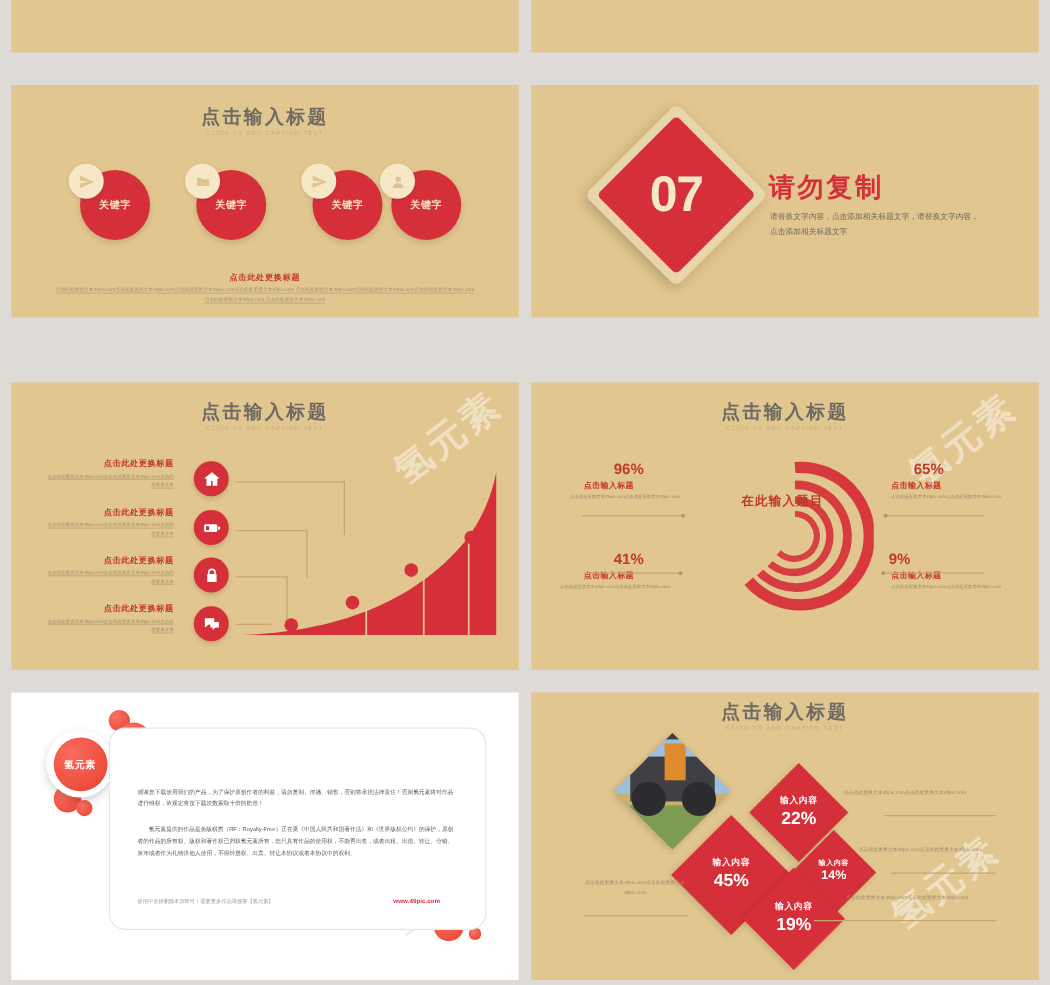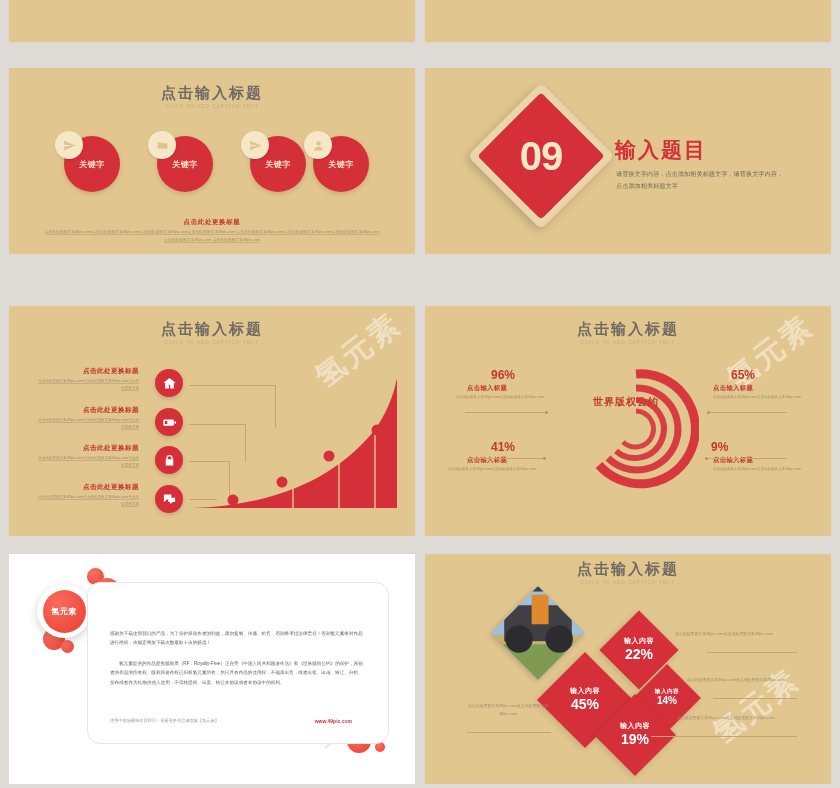--- a/index.html
+++ b/index.html
@@ -192,23 +192,23 @@
     </div>
 
     <div class="r1l-sub" style="top:150px;">点击此处更换标题</div>
     <div class="r1l-body" style="top:161px;">点击此处更换文本49pic.com点击此处更换文本49pic.com点击此处更换文本49pic.com点击此处更换文本49pic.com 点击此处更换文本49pic.com点击此处更换文本49pic.com点击此处更换文本49pic.com点击此处更换文本49pic.com 点击此处更换文本49pic.com</div>
   </div>
 
   <div class="slide col-r row1">
     <div class="dia-wrap">
       <div class="dia-outer"></div>
       <div class="dia-inner"></div>
-      <div class="dia-num">09</div>
-    </div>
-    <div class="r1r-h">输入题目</div>
+      <div class="dia-num">07</div>
+    </div>
+    <div class="r1r-h">请勿复制</div>
     <div class="r1r-p">请替换文字内容，点击添加相关标题文字，请替换文字内容，点击添加相关标题文字</div>
   </div>
 
   <div class="slide col-l row2">
     <div class="s-title" style="top:14px;">点击输入标题</div>
     <div class="s-sub" style="top:34px;">CLICK TO ADD CAPTION TEXT</div>
     <div class="wm" style="left:300px;top:24px;">氢元素</div>
 
     <div class="conn" style="left:180px;top:79px;width:86px;height:42px;border-top-width:1px;border-right-width:1px;"></div>
     <div class="conn" style="left:180px;top:118px;width:56px;height:37px;border-top-width:1px;border-right-width:1px;"></div>
@@ -268,21 +268,21 @@
     <div class="wm" style="left:296px;top:26px;">氢元素</div>
 
     <svg style="position:absolute;left:148px;top:60px;width:126px;height:126px;" viewBox="0 0 126 126">
       <g fill="none" stroke="#d5303a" stroke-linecap="butt">
         <path d="M63 8 A55 55 0 1 1 26 99" stroke-width="9" opacity=".95"></path>
         <path d="M63 22 A41 41 0 1 1 35 92" stroke-width="7" opacity=".92"></path>
         <path d="M63 34 A29 29 0 1 1 43 85" stroke-width="6" opacity=".9"></path>
         <path d="M63 45 A18 18 0 1 1 50 76" stroke-width="5" opacity=".88"></path>
       </g>
     </svg>
-    <div class="arc-center">世界版权公约</div>
+    <div class="arc-center">在此输入题目</div>
 
     <div class="pct" style="left:66px;top:62px;">96%</div>
     <div class="pct-h" style="left:42px;top:78px;">点击输入标题</div>
     <div class="pct-b" style="left:30px;top:88px;text-align:center;">点击此处更换文本49pic.com点击此处更换文本49pic.com</div>
     <div class="lead" style="left:40px;top:106px;width:82px;"></div>
     <div class="lead-dot" style="left:120px;top:105px;"></div>
 
     <div class="pct" style="left:66px;top:134px;">41%</div>
     <div class="pct-h" style="left:42px;top:150px;">点击输入标题</div>
     <div class="pct-b" style="left:22px;top:160px;text-align:center;">点击此处更换文本49pic.com点击此处更换文本49pic.com</div>

